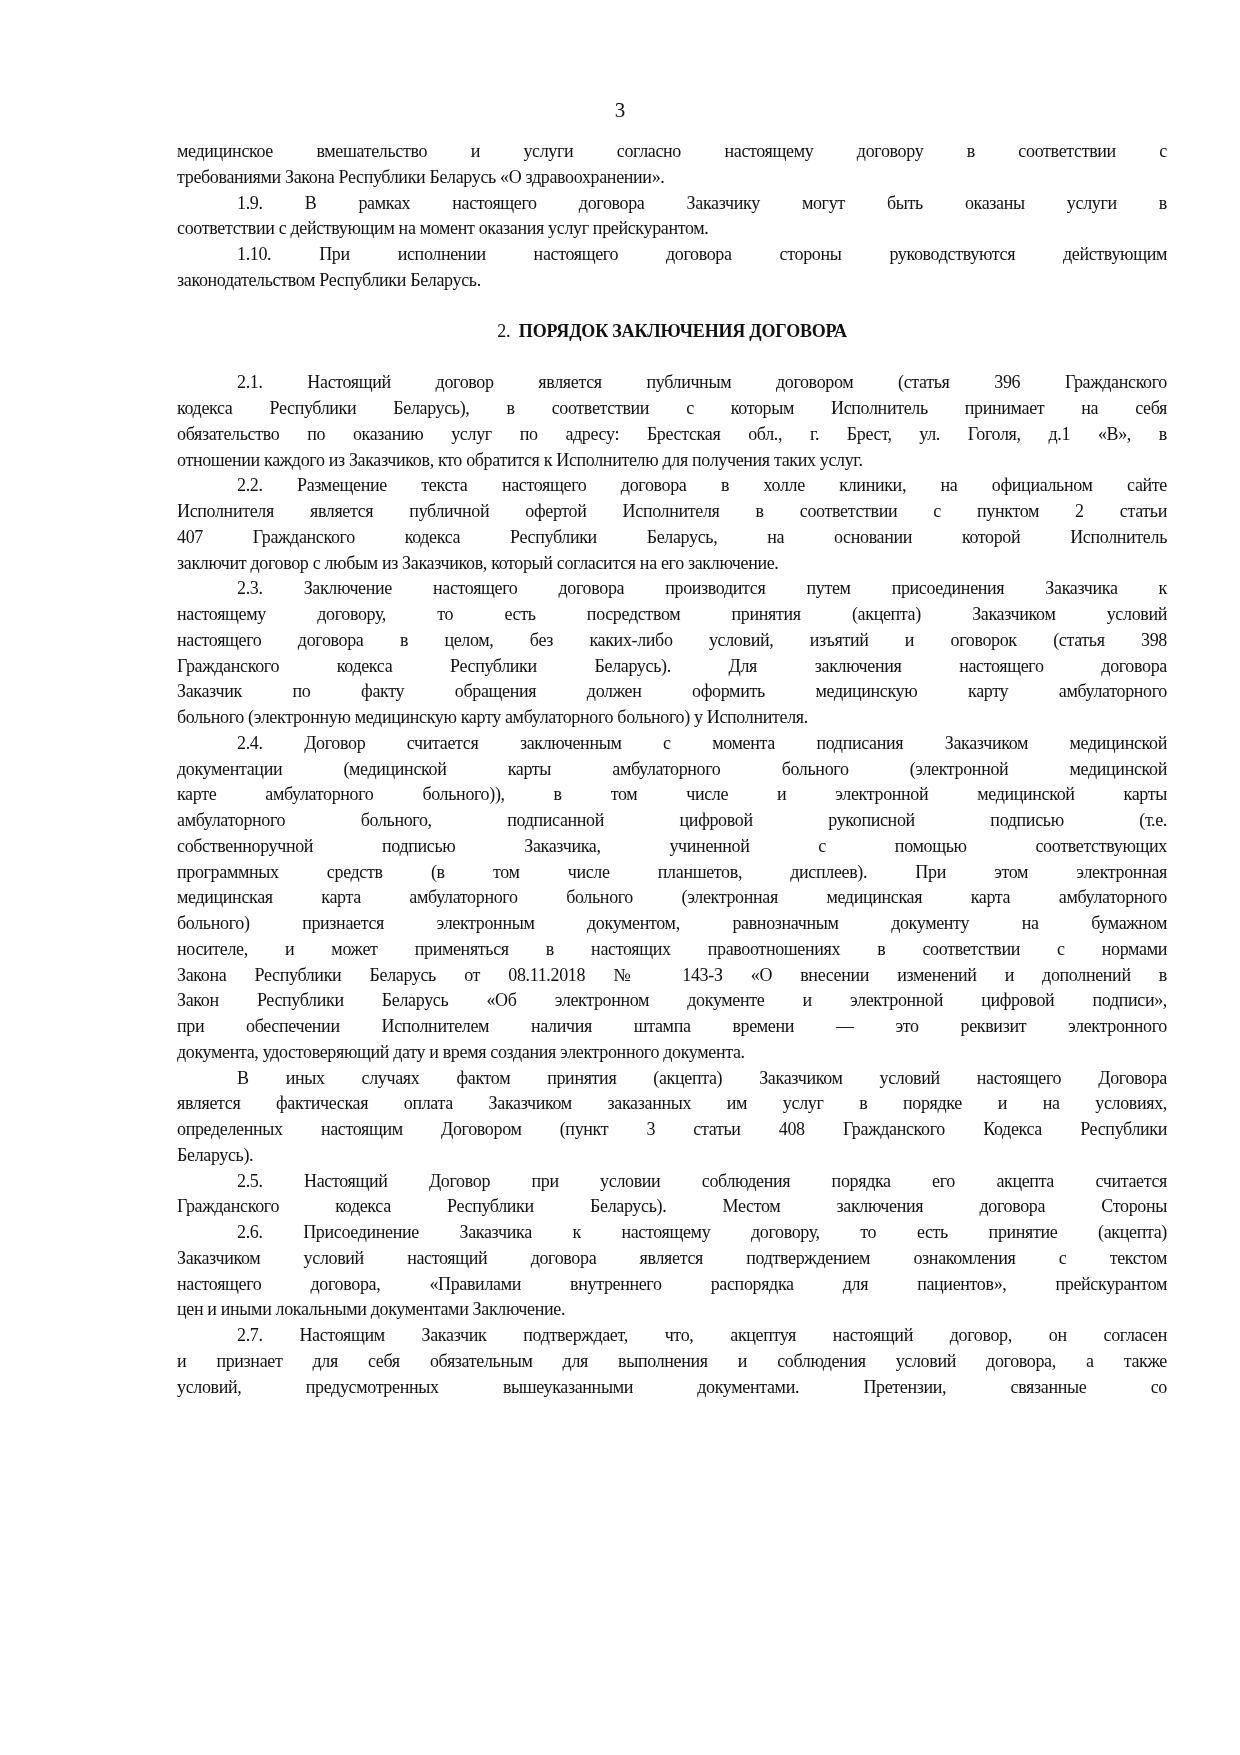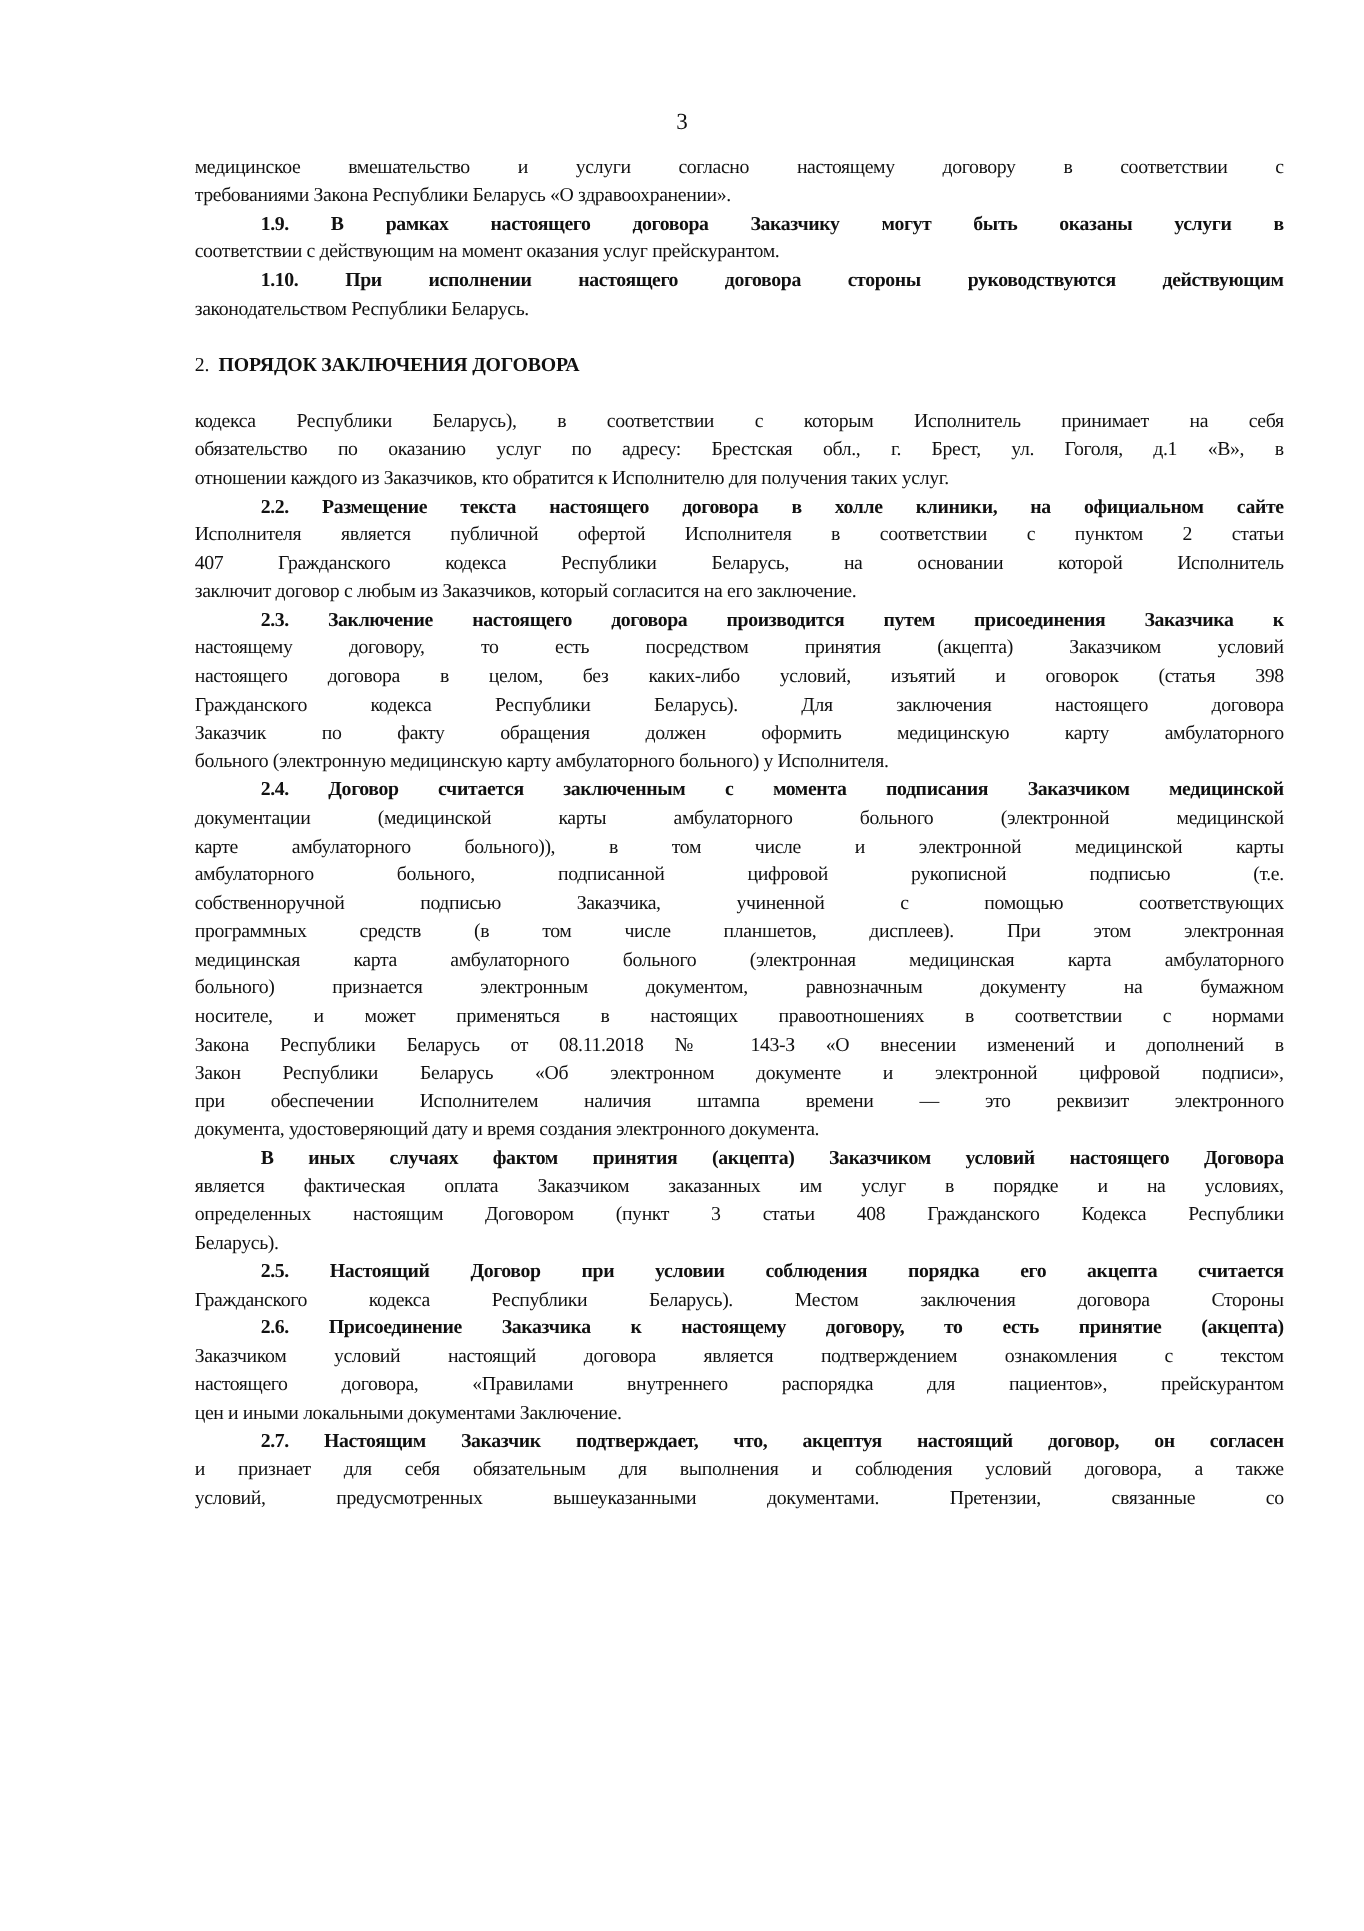--- a/index.html
+++ b/index.html
@@ -14,28 +14,28 @@
   }
   .body-text {
     position: absolute; left: 177px; top: 139px; width: 990px;
     font-size: 18px; line-height: 25.75px;
     letter-spacing: -0.35px;
   }
   .line { display: block; white-space: nowrap; height: 25.75px; text-align: justify; text-align-last: justify; }
   .line.last { text-align-last: left; }
   .line.indent { padding-left: 60px; }
   .heading {
-    display: block; font-weight: bold;
+    display: block; text-align: center; font-weight: bold;
     height: 25.75px; margin: 25px 0 26px 0;
     letter-spacing: -0.2px;
   }
   .heading .num { font-weight: normal; }
   .line-inner { display: inline-block; width: 100%; white-space: normal; text-align: justify; text-align-last: justify; }
   .line.last .line-inner { text-align-last: left; }
-  .line.indent .line-inner { width: 100%; font-weight: bold; }
+  .line.indent .line-inner { width: 100%; }
 </style>
 </head>
 <body>
 
 <div class="page">
   <div class="page-number">3</div>
   <div class="body-text" id="body-text">
       <div class="paragraph">
         <div class="line"><span class="line-inner">медицинское вмешательство и услуги согласно настоящему договору в соответствии с</span></div>
         <div class="line last"><span class="line-inner">требованиями Закона Республики Беларусь «О здравоохранении».</span></div>
@@ -43,20 +43,21 @@
       <div class="paragraph">
         <div class="line indent"><span class="line-inner">1.9. В рамках настоящего договора Заказчику могут быть оказаны услуги в</span></div>
         <div class="line last"><span class="line-inner">соответствии с действующим на момент оказания услуг прейскурантом.</span></div>
       </div>
       <div class="paragraph">
         <div class="line indent"><span class="line-inner">1.10. При исполнении настоящего договора стороны руководствуются действующим</span></div>
         <div class="line last"><span class="line-inner">законодательством Республики Беларусь.</span></div>
       </div>
       <div class="heading"><span class="num">2.</span>&nbsp; <span>ПОРЯДОК ЗАКЛЮЧЕНИЯ ДОГОВОРА</span></div>
       <div class="paragraph">
+        <div class="line indent"><span class="line-inner">2.1. Настоящий договор является публичным договором (статья 396 Гражданского</span></div>
         <div class="line"><span class="line-inner">кодекса Республики Беларусь), в соответствии с которым Исполнитель принимает на себя</span></div>
         <div class="line"><span class="line-inner">обязательство по оказанию услуг по адресу: Брестская обл., г. Брест, ул. Гоголя, д.1 «В», в</span></div>
         <div class="line last"><span class="line-inner">отношении каждого из Заказчиков, кто обратится к Исполнителю для получения таких услуг.</span></div>
       </div>
       <div class="paragraph">
         <div class="line indent"><span class="line-inner">2.2. Размещение текста настоящего договора в холле клиники, на официальном сайте</span></div>
         <div class="line"><span class="line-inner">Исполнителя является публичной офертой Исполнителя в соответствии с пунктом 2 статьи</span></div>
         <div class="line"><span class="line-inner">407 Гражданского кодекса Республики Беларусь, на основании которой Исполнитель</span></div>
         <div class="line last"><span class="line-inner">заключит договор с любым из Заказчиков, который согласится на его заключение.</span></div>
       </div>

